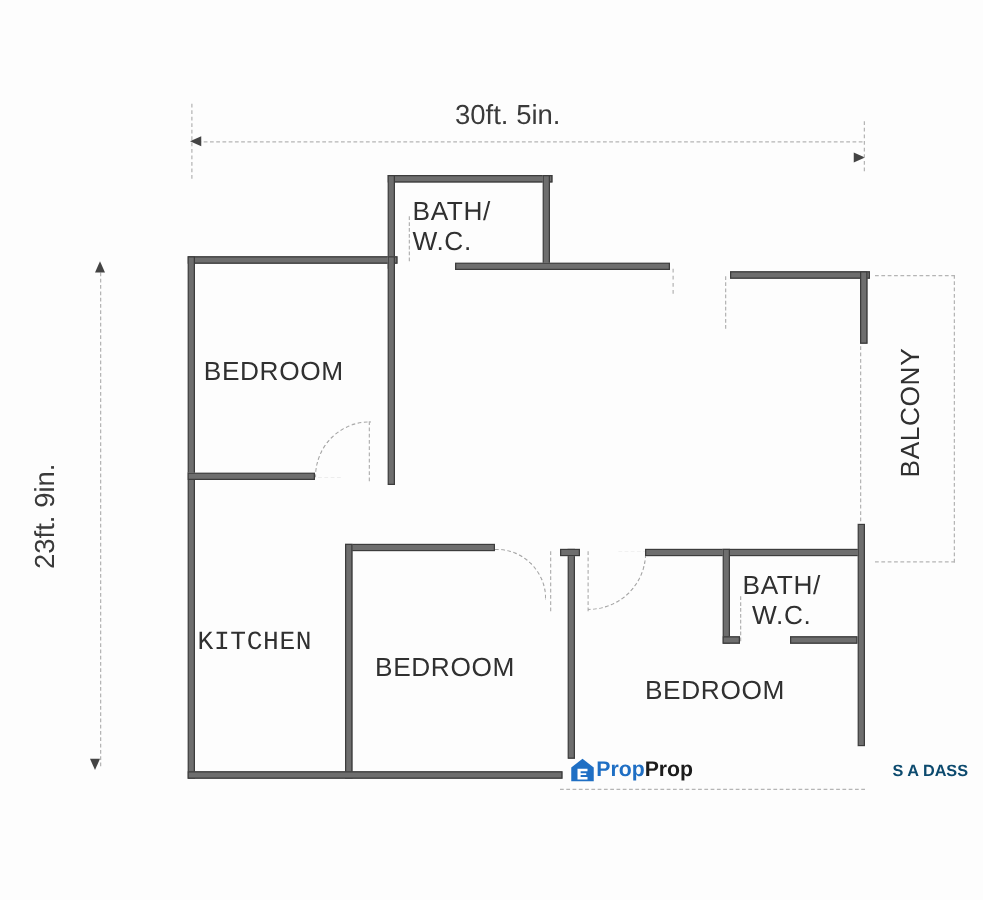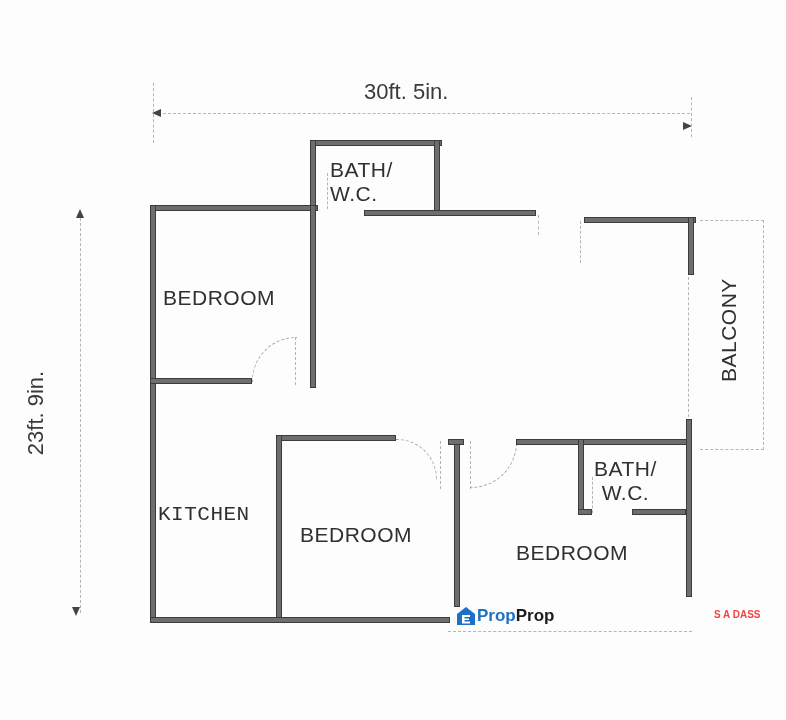--- a/index.html
+++ b/index.html
@@ -10,21 +10,21 @@
   .dashed-v { position:absolute; border-left:1px dashed #b5b5b5; width:0; }
   .dashed-h { position:absolute; border-top:1px dashed #b5b5b5; height:0; }
   .room-label { position:absolute; font-size:21px; line-height:24px; color:#303030; text-align:center; letter-spacing:0.5px; white-space:nowrap; }
   .dim-label { position:absolute; font-size:22px; color:#3a3a3a; white-space:nowrap; }
   .arrow { position:absolute; width:0; height:0; }
   .door-arc { position:absolute; border:1px dashed #a8a8a8; }
   .logo { position:absolute; left:456px; top:590px; display:flex; align-items:center; height:22px; }
   .logo-icon { width:20px; height:20px; position:relative; margin-right:1px; }
   .logo-text-e { font-size:17px; font-weight:bold; color:#1f6fc4; }
   .logo-text-prop { font-size:17px; font-weight:bold; color:#1c1c1c; }
-  .agent { position:absolute; left:714px; top:594px; font-size:10px; font-weight:bold; color:#ef4444; }
+  .agent { position:absolute; left:714px; top:594px; font-size:13px; font-weight:bold; color:#0c4a6e; }
 </style>
 </head>
 <body>
 
 <div class="canvas">
 
   <div class="dim-label" style="left:364px; top:64px;">30ft. 5in.</div>
   <div class="dashed-h" style="left:158px; top:98px; width:532px;"></div>
   <div class="arrow" style="left:152px; top:94px; border-top:4px solid transparent; border-bottom:4px solid transparent; border-right:9px solid #444;"></div>
   <div class="arrow" style="left:683px; top:107px; border-top:4px solid transparent; border-bottom:4px solid transparent; border-left:9px solid #444;"></div>

